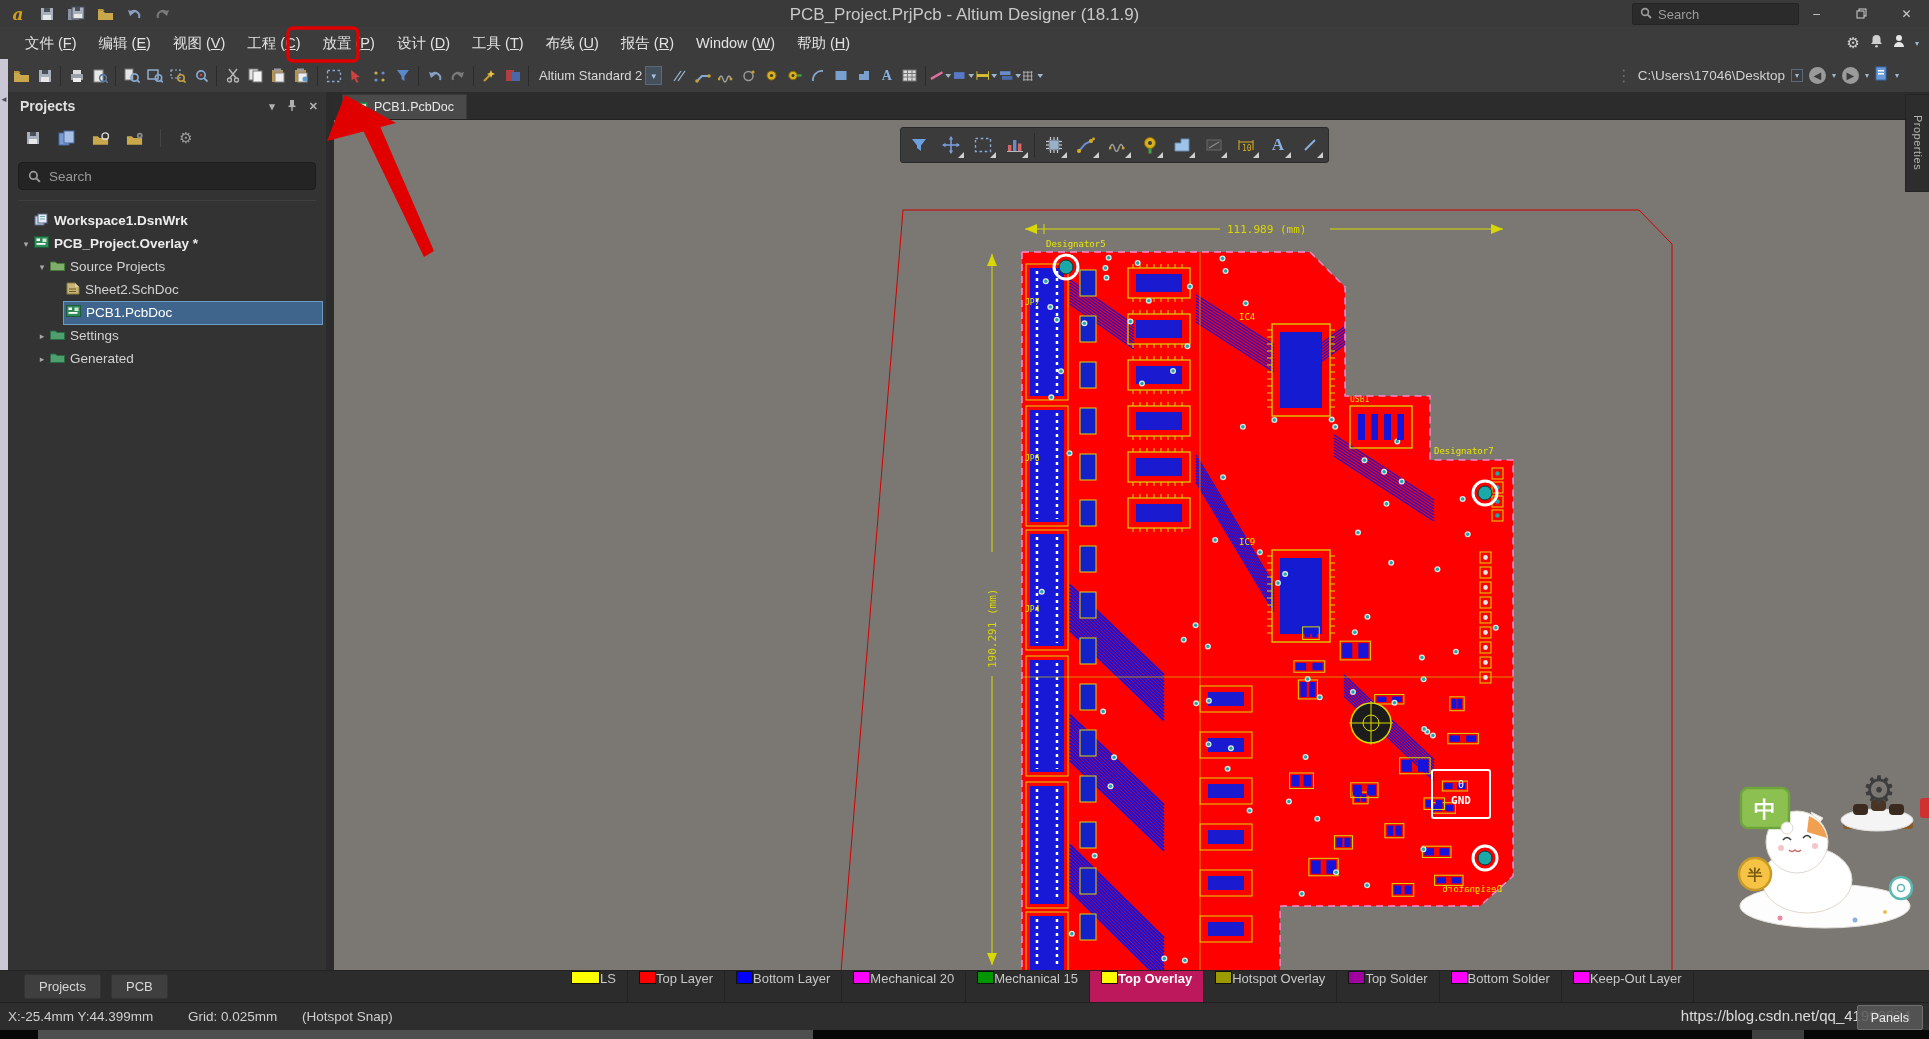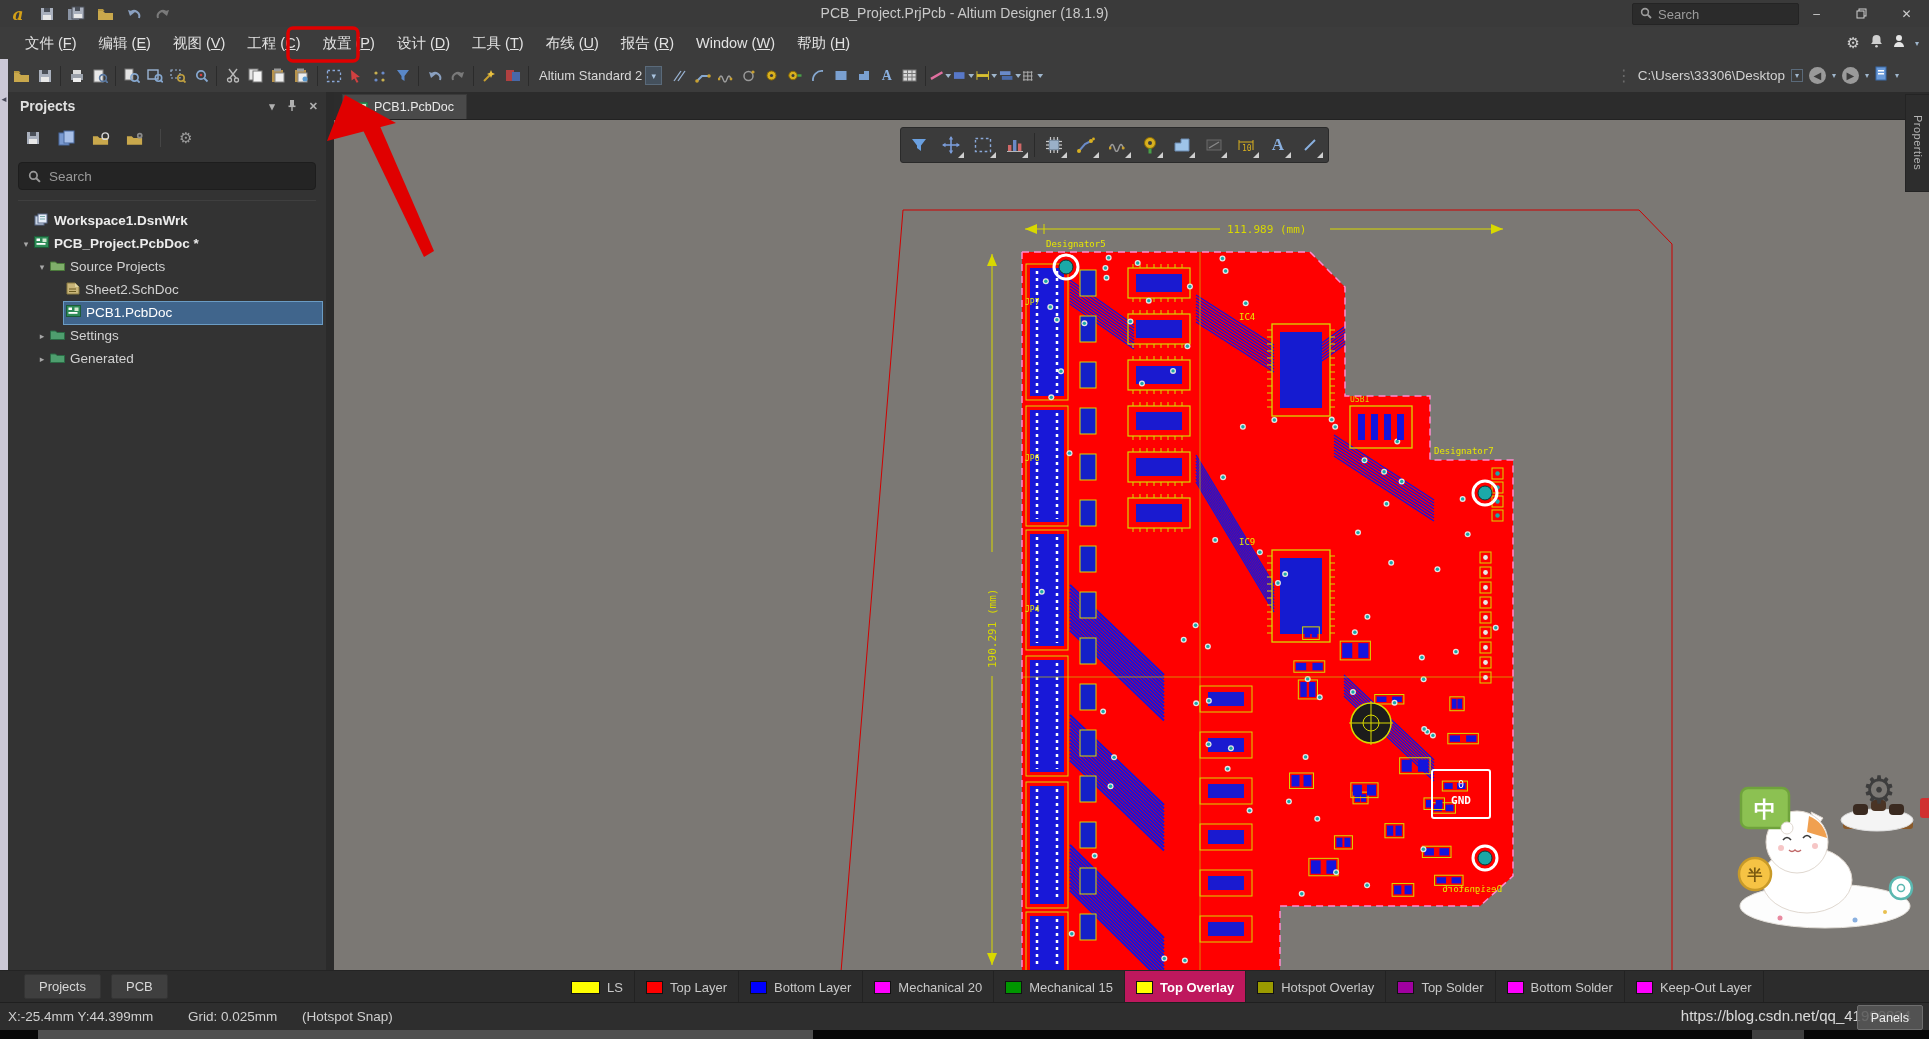--- a/index.html
+++ b/index.html
@@ -3,21 +3,21 @@
 <meta charset="utf-8">
 <style>
   html,body{margin:0;padding:0}
   body{width:1929px;height:1039px;overflow:hidden;background:#3c3c3c;
        font-family:"Liberation Sans",sans-serif;position:relative;color:#ddd}
   
   #titlebar{position:absolute;left:0;top:0;width:1929px;height:27px;background:#3a3a3a;
             border-bottom:1px solid #323232}
   #qa-icons{position:absolute;left:8px;top:2px;display:flex;gap:9px;align-items:center;height:23px}
   .qicon{width:20px;height:20px;display:flex;align-items:center;justify-content:center}
-  #win-title{position:absolute;left:0;right:0;top:5px;text-align:center;font-size:14px;color:#c9c9c9}
+  #win-title{position:absolute;left:0;right:0;top:5px;text-align:center;font-size:17px;color:#c9c9c9}
   #title-search{position:absolute;left:1632px;top:3px;width:158px;height:20px;background:#2b2b2b;
                 border:1px solid #242424;border-radius:2px;display:flex;align-items:center;
                 padding-left:7px;gap:6px;color:#9c9c9c;font-size:13px}
   #win-btns{position:absolute;right:0;top:0;display:flex;height:27px}
   .wbtn{width:45px;height:27px;display:flex;align-items:center;justify-content:center;color:#cfcfcf;font-size:12px}
   
   #menubar{position:absolute;left:0;top:27px;width:1929px;height:32px;background:#3c3c3c;
            border-bottom:1px solid #303030}
   #menu-items{position:absolute;left:14px;top:0;height:32px;display:flex;align-items:center}
   .mitem{padding:4px 11px;font-size:14.5px;color:#e2e2e2;white-space:nowrap}
@@ -78,21 +78,21 @@
   #props-tab{position:absolute;left:1905px;top:94px;width:24px;height:96px;background:#2d2d2d;
              border:1px solid #242424;color:#b5b5b5;font-size:11px;writing-mode:vertical-rl;
              display:flex;align-items:center;justify-content:center;letter-spacing:.5px}
   
   #bottombar{position:absolute;left:0;top:970px;width:1929px;height:32px;background:#2c2c2c;
              border-top:1px solid #242424}
   #panel-tabs{position:absolute;left:24px;top:3px;display:flex;gap:10px}
   .ptab{background:#3f3f3f;border:1px solid #343434;border-radius:2px;color:#d8d8d8;
         font-size:13px;padding:4px 14px}
   #layer-tabs{position:absolute;left:560px;top:0;height:32px;display:flex;align-items:stretch}
-  .ltab{display:flex;align-items:center;gap:7px;padding:0 11px;border-right:1px solid #222;
+  .ltab{display:flex;align-items:flex-start;padding:0 11px;border-right:1px solid #222;
         font-size:13px;color:#c8c8c8;white-space:nowrap}
   .ltab .sw{width:15px;height:11px;border:1px solid #111;flex:none}
   .ltab.active{background:#be185d;color:#fff;font-weight:bold}
   
   #statusbar{position:absolute;left:0;top:1002px;width:1929px;height:28px;background:#2e2e2e;
              border-top:1px solid #1f1f1f;font-size:13.5px;color:#cfcfcf}
   #statusbar .st{position:absolute;top:6px}
   #watermark{position:absolute;right:18px;top:4px;font-size:15px;color:rgba(232,232,232,.92);z-index:1}
   #panels-btn{position:absolute;right:6px;top:2px;height:23px;padding:0 13px;z-index:2;
               background:rgba(88,88,88,.88);border:1px solid #6e6e6e;border-radius:2px;
@@ -444,21 +444,21 @@
           <line x1="10" y1="2" x2="10" y2="12"></line>
           <line x1="1" y1="3" x2="11" y2="3"></line>
           <line x1="1" y1="7" x2="11" y2="7"></line>
           <line x1="1" y1="11" x2="11" y2="11"></line>
         </g>
         <polygon points="16,5 22,5 19,9" fill="#9fb6cc"></polygon>
       </svg>
     </span>
     <div id="toolbar-right">
       <span style="color:#6a6a6a">⋮</span>
-<span id="path-box">C:\Users\33306\Desktop</span>
+<span id="path-box">C:\Users\17046\Desktop</span>
 <span class="mini-dd" style="border:1px solid #5a6a7a;padding:1px 3px">▾</span>
       <span>
         <span class="navcirc">◀</span>
       </span>
       <span class="mini-dd">▾</span>
       <span>
         <span class="navcirc">▶</span>
       </span>
       <span class="mini-dd">▾</span>
       <span><svg width="14" height="15" viewBox="0 0 14 15">
@@ -545,21 +545,21 @@
       </div>
       <div class="trow bold" style="padding-left: 12px;">
         <span class="arrow">▾</span>
         <span class="rowbody">
           <span><svg width="15" height="12" viewBox="0 0 15 12">
               <rect x="0.5" y="0.5" width="14" height="11" fill="#2e8b57" stroke="#1d5c38"></rect>
               <rect x="2.5" y="2.5" width="3.5" height="2.5" fill="#fff"></rect>
               <rect x="8.5" y="2.5" width="4" height="3.5" fill="#cfe8cf"></rect>
               <rect x="2.5" y="7" width="9" height="1.8" fill="#fff"></rect>
             </svg></span>
-          <span>PCB_Project.PcbDoc *</span>
+          <span>PCB_Project.Overlay *</span>
         </span>
       </div>
       <div class="trow" style="padding-left: 28px;">
         <span class="arrow">▾</span>
         <span class="rowbody">
           <span><svg width="15" height="12" viewBox="0 0 15 12">
               <path d="M0.5,3 h5 l1.5,1.5 h7.5 v7 h-14 z" fill="#7fae6a" stroke="#4a7a3a"></path>
             </svg></span>
           <span>Source Projects</span>
         </span>

